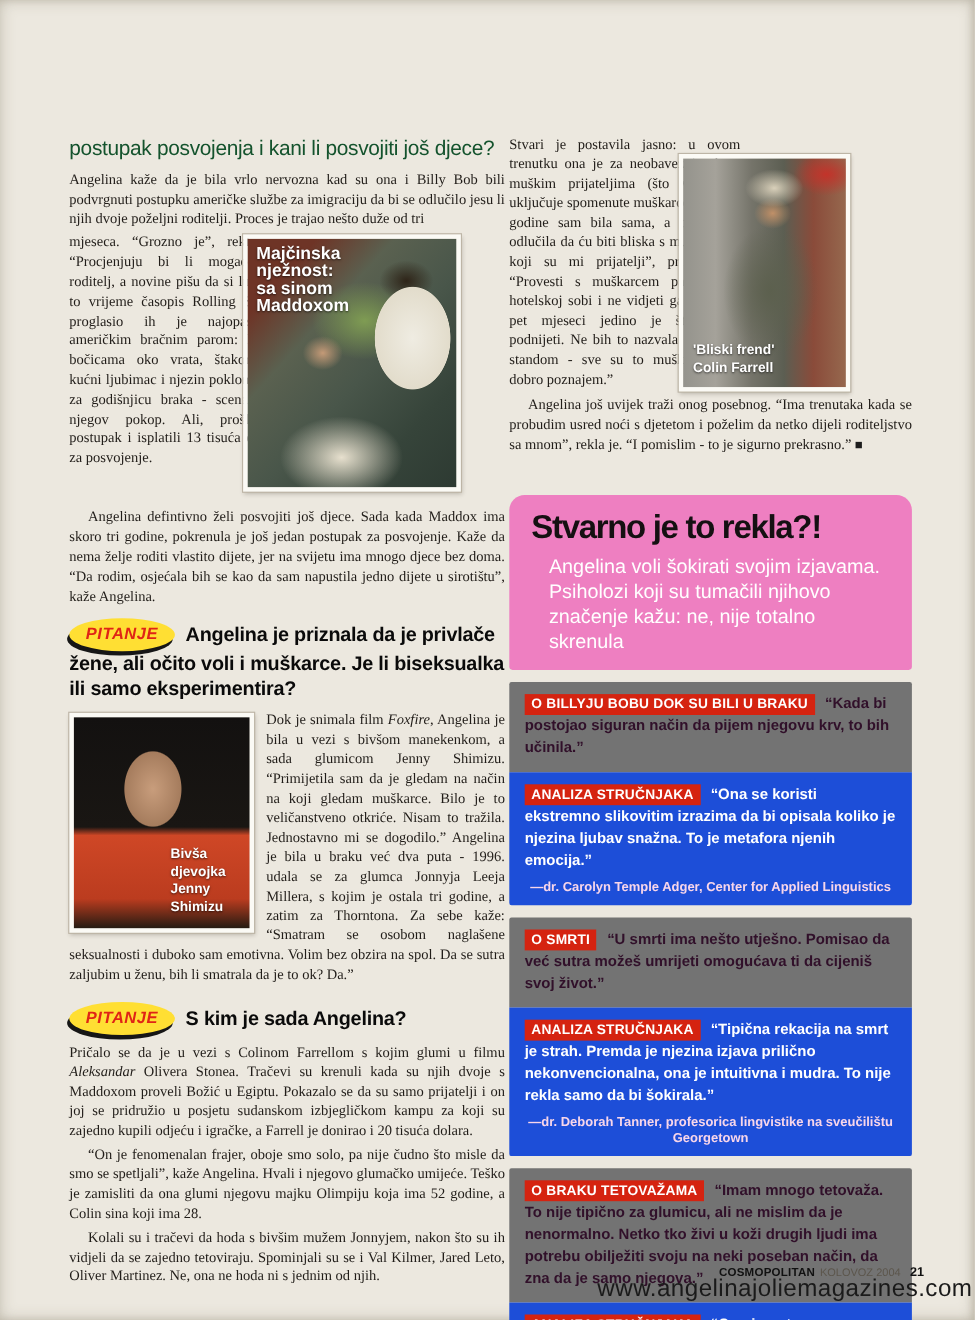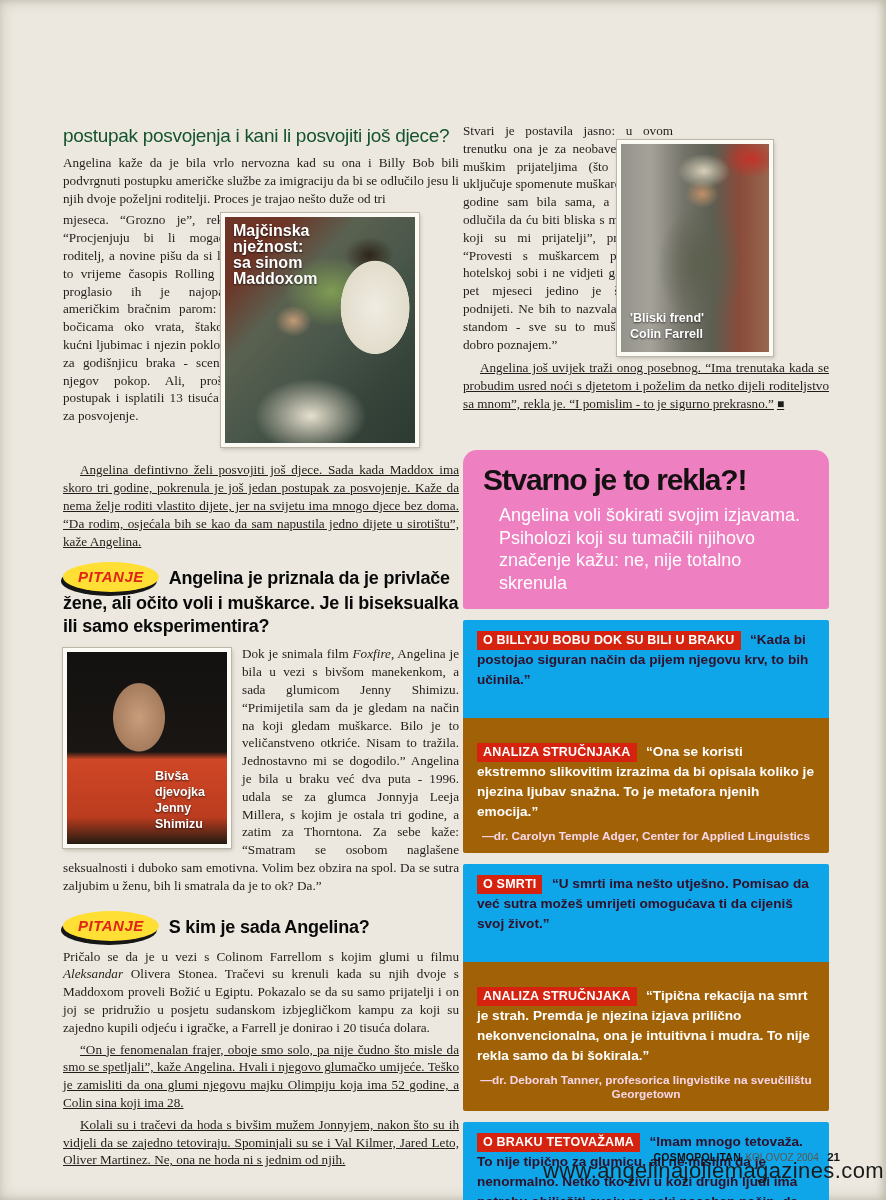--- a/index.html
+++ b/index.html
@@ -5,21 +5,21 @@
   html,body{margin:0;padding:0;}
   body{width:886px;height:1200px;position:relative;background:#d9d4c9;font-family:"Liberation Sans",sans-serif;overflow:hidden;}
   .page{position:absolute;inset:0;background:#ece8df;box-shadow:inset 0 0 14px rgba(95,85,60,.28), inset -3px 0 6px rgba(120,110,90,.18);overflow:hidden;}
 
   
   .col-left{position:absolute;left:63px;top:124px;width:396px;}
   .col-right{position:absolute;left:463px;top:122px;width:366px;height:1040px;}
 
   
   .body{font-family:"Liberation Serif",serif;font-size:13.2px;line-height:17.8px;text-align:justify;color:#211d19;margin:0 0 4px 0;}
-  .indent{text-indent:17px;text-decoration:underline;}
+  .indent{text-indent:17px;}
   h1.headline{font-size:19px;line-height:23px;font-weight:400;letter-spacing:-.3px;color:#14532d;margin:0 0 7px 0;font-family:"Liberation Sans",sans-serif;}
   .qhead{font-family:"Liberation Sans",sans-serif;font-weight:900;font-size:18px;line-height:23px;letter-spacing:-.2px;color:#0a0a0a;margin:12px 0 7px 0;}
   .pitanje{display:inline-block;background:#ffdf33;color:#e02416;font-style:italic;font-weight:900;font-size:15px;letter-spacing:.5px;padding:3px 15px 4px;border-radius:50%;box-shadow:-2px 4px 0 #161616;margin-right:10px;vertical-align:2px;}
 
   
   .photo{border:4px solid #fbfaf5;outline:1px solid #bdb5a6;box-shadow:1px 2px 4px rgba(40,30,20,.25);position:relative;box-sizing:content-box;}
   .caption{position:absolute;color:#fff;font-weight:700;font-size:16px;line-height:16px;text-shadow:0 1px 2px rgba(0,0,0,.65);white-space:pre-line;font-family:"Liberation Sans",sans-serif;}
 
   .wrap-row{position:relative;min-height:248px;margin-bottom:2px;}
   .narrow-l{width:194px;}
@@ -53,22 +53,22 @@
   .narrow-r{width:210px;}
   .full-r{margin-top:6px;}
   .endmark{color:#1c1c1c;font-size:12px;margin-left:3px;font-family:"Liberation Sans",sans-serif;}
 
   
   .quote-box{position:absolute;left:0;top:328px;width:366px;}
   .qb-header{background:#ee7fc1;border-radius:14px 14px 3px 3px;padding:13px 16px 15px 20px;}
   .qb-header h2{margin:0 0 7px 0;font-size:30px;line-height:34px;font-weight:900;letter-spacing:-1.2px;color:#151012;}
   .qb-sub{margin:0 0 0 16px;color:#fff;font-size:18px;line-height:22.5px;font-weight:400;}
   .qa{margin-top:11px;}
-  .q-band{background:#0ea5e9;padding:10px 14px 28px;border-radius:2px 2px 0 0;}
-  .a-band{background:#a16207;padding:24px 14px 10px;border-radius:0 0 2px 2px;}
+  .q-band{background:#737373;padding:10px 14px 12px;border-radius:2px 2px 0 0;}
+  .a-band{background:#1d4ed8;padding:10px 14px 10px;border-radius:0 0 2px 2px;}
   .red-badge{background:#d52310;color:#fff;font-weight:800;font-size:12.5px;letter-spacing:.2px;padding:2px 6px 3px;margin-right:5px;box-decoration-break:clone;-webkit-box-decoration-break:clone;}
   .q-quote{color:#31102a;font-weight:800;font-size:13.6px;line-height:20px;}
   .a-quote{color:#fff;font-weight:800;font-size:13.6px;line-height:20px;}
   .attr{text-align:center;color:#f8d6ea;font-size:11.8px;font-weight:600;margin-top:7px;}
 
   
   .page-footer{position:absolute;right:46px;top:1147px;color:#111;}
   .page-footer .mag{font-weight:900;font-size:10.5px;letter-spacing:.2px;}
   .page-footer .issue{font-weight:400;font-size:10px;color:#5c564c;}
   .page-footer .pageno{font-weight:900;font-size:11.5px;margin-left:4px;}

